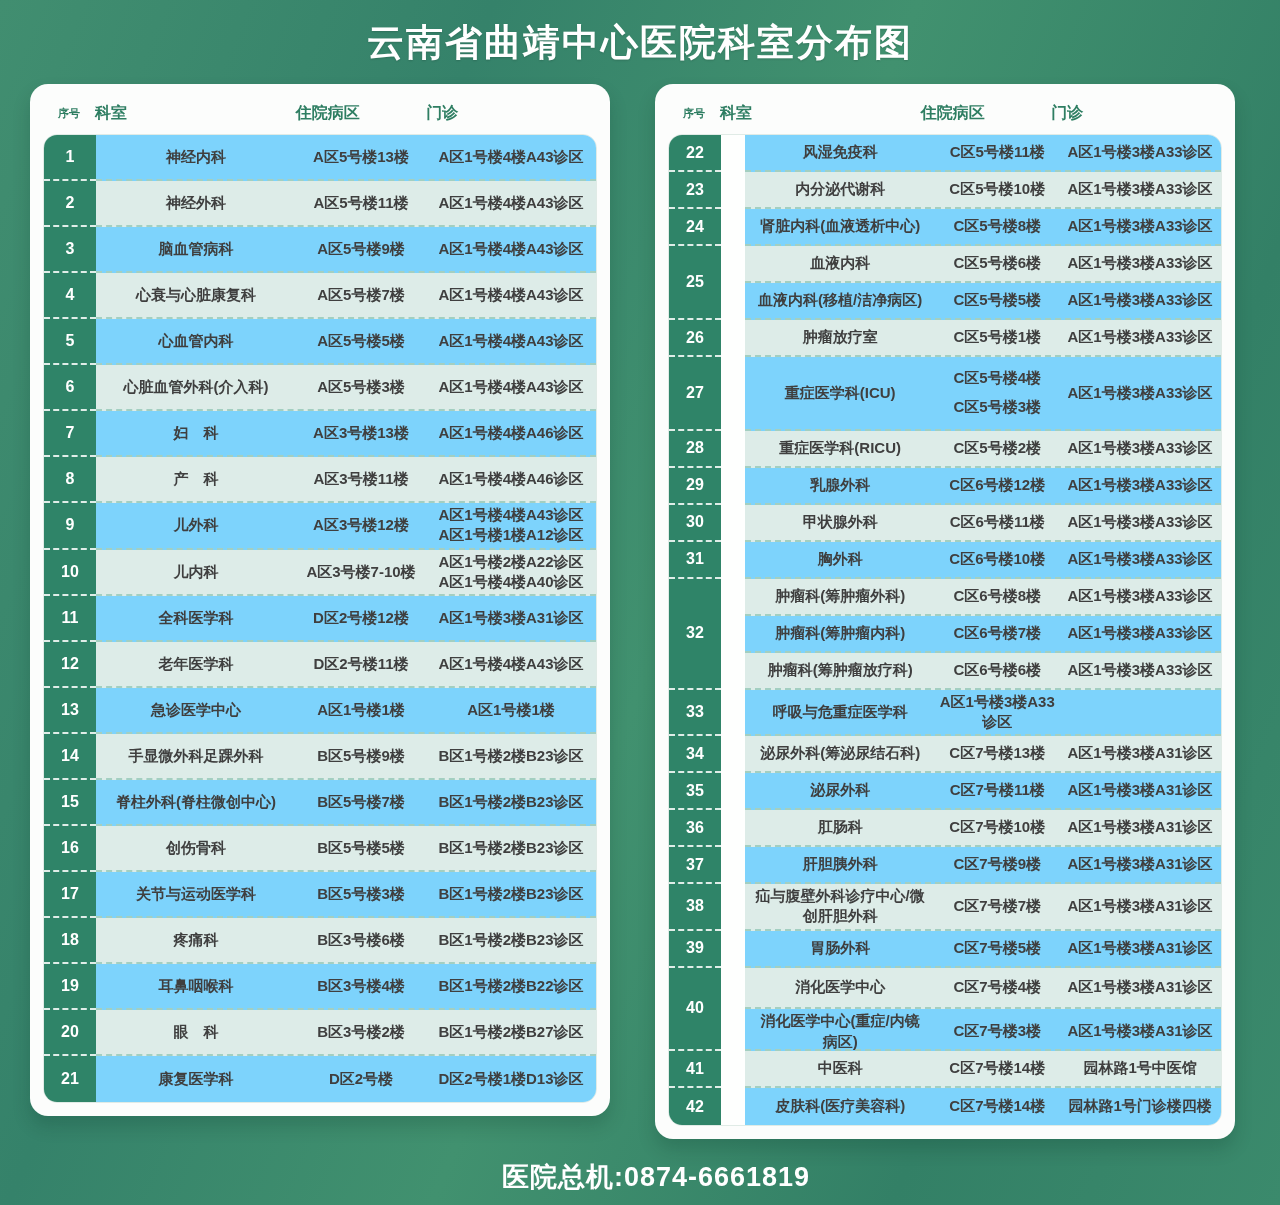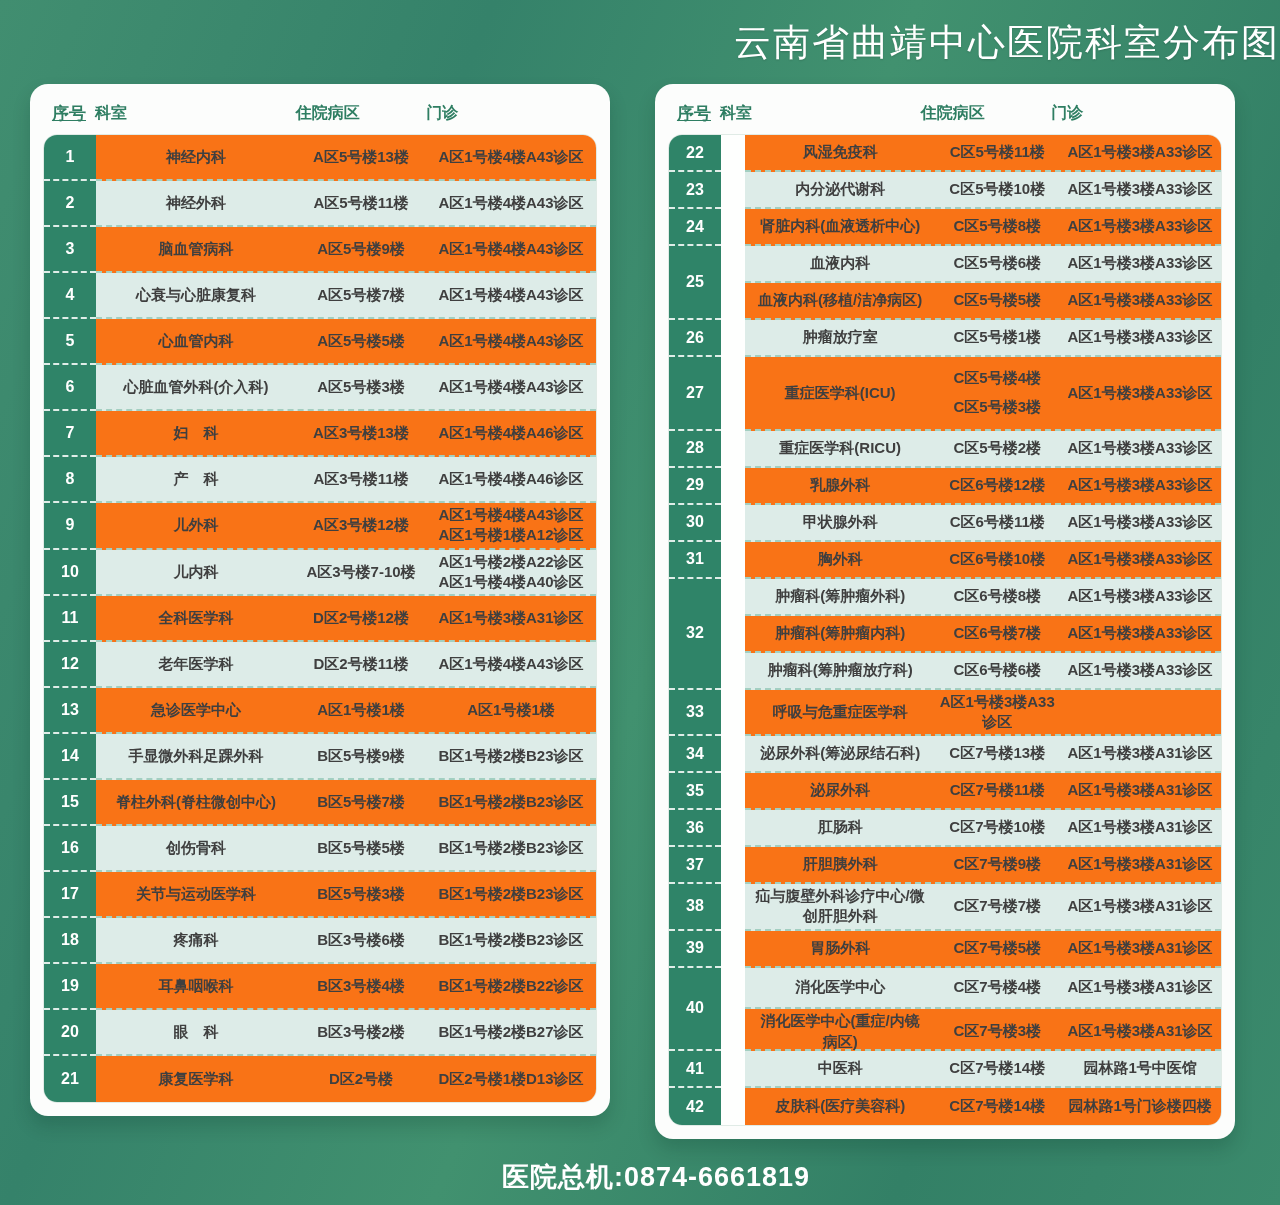--- a/index.html
+++ b/index.html
@@ -4,44 +4,44 @@
 <style>
   * { margin:0; padding:0; box-sizing:border-box; }
   html,body { width:1280px; height:1205px; overflow:hidden; }
   body {
     font-family:"Liberation Sans","DejaVu Sans",sans-serif;
     background:
       linear-gradient(112deg, #418e70 0%, #35826a 28%, #41916f 52%, #338066 78%, #3b8a6c 100%);
     position:relative;
   }
   .title {
-    text-align:right;
+    text-align:center;
     color:#ffffff;
     font-size:37px;
-    font-weight:normal;
+    font-weight:bold;
     letter-spacing:2px;
     padding-top:18px;
     text-shadow:0 1px 2px rgba(0,0,0,.15);
   }
   .tables-wrap { position:absolute; top:84px; left:0; width:1280px; }
   .panel {
     position:absolute;
     top:0;
     width:580px;
     background:#fcfdfc;
     border-radius:18px;
     box-shadow:0 10px 18px rgba(0,40,25,.18);
     padding:8px 13px 13px 13px;
   }
   .panel.left  { left:30px;  }
   .panel.right { left:655px; }
   .header-row { display:flex; align-items:center; height:42px; }
   .h-num {
     width:52px; text-align:center;
-    color:var(--header-green); font-weight:bold; font-size:17px;text-decoration:underline;
+    color:var(--header-green); font-weight:bold; font-size:11px;
   }
   .h-content { flex:1; display:grid; grid-template-columns:40% 26% 34%; }
   .h-content div {
     text-align:left; color:var(--header-green); font-weight:bold; font-size:16px;
   }
   .tbody {
     border-radius:14px;
     overflow:hidden;
     border:1px solid #e0ebe6;
     background:#fefffe;
@@ -52,21 +52,21 @@
     background:var(--number-green);
     color:#fff; font-weight:bold; font-size:16px;
     display:flex; align-items:center; justify-content:center;
   }
   .num-cell.sep { border-bottom:2px dashed rgba(255,255,255,.85); }
   .subs { flex:1; display:flex; flex-direction:column; }
   .subrow {
     flex:1;
     display:grid; grid-template-columns:40% 26% 34%;
     align-items:center;
-    background:#f97316;
+    background:#7dd3fc;
   }
   .subrow.alt { background:var(--row-tint); }
   .subrow.sep { border-bottom:2px dashed #a3cfc1; }
   .cell {
     text-align:center;
     color:var(--text-dark);
     font-size:15px; font-weight:600;
     line-height:1.35;
     padding:2px 4px;
   }

